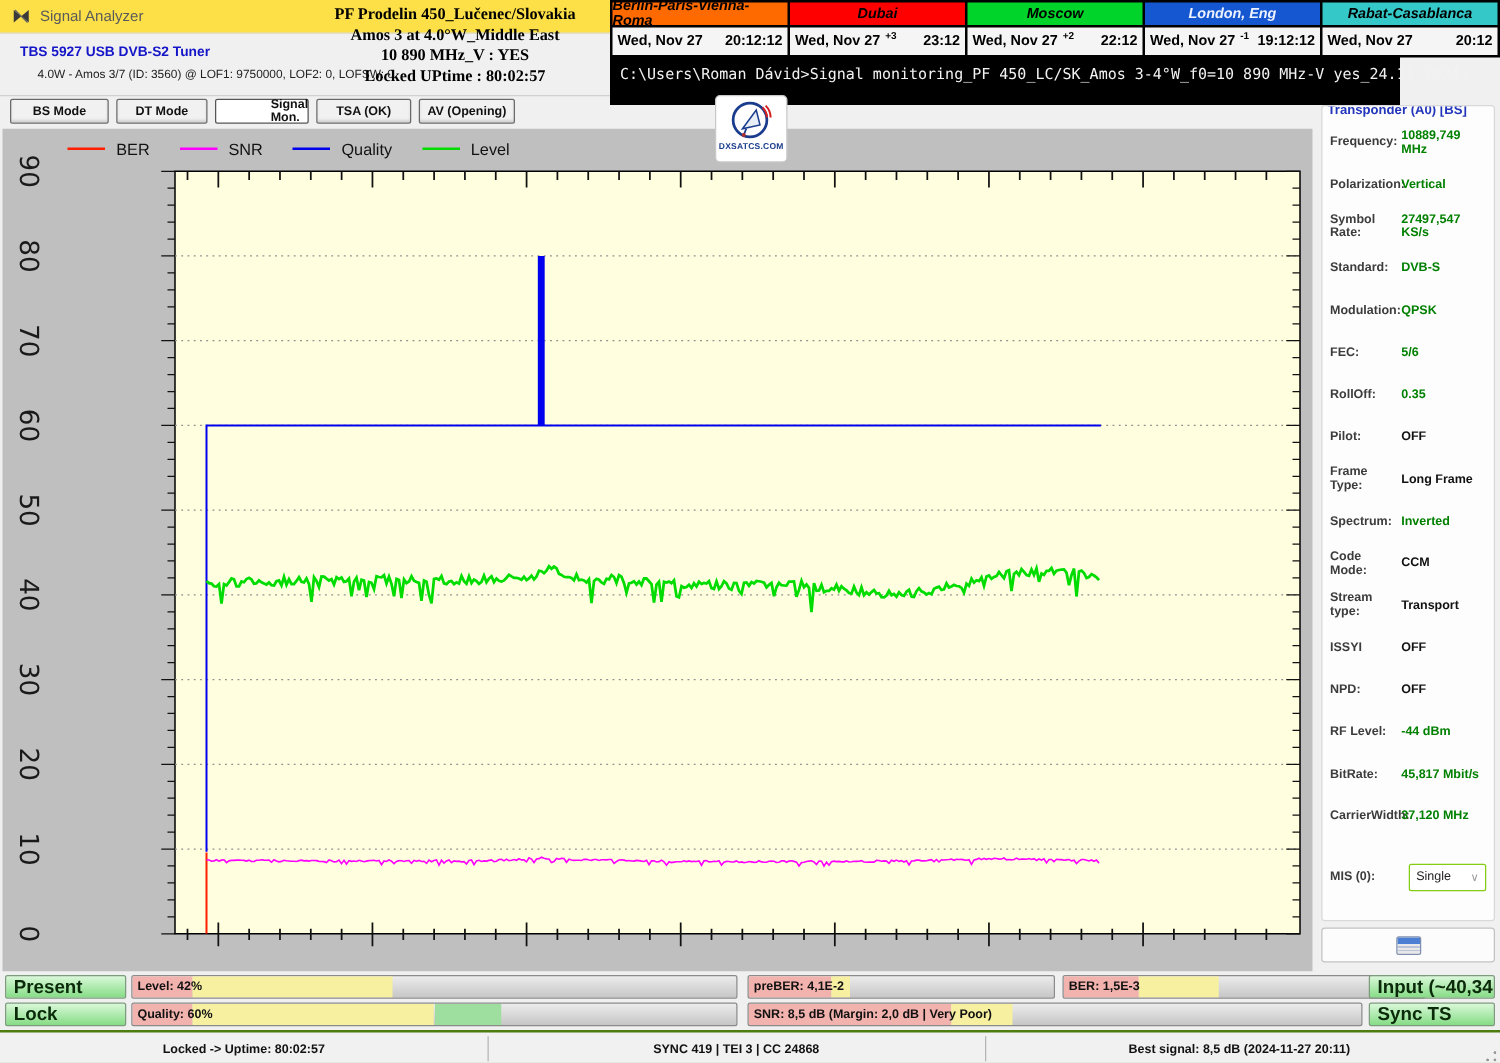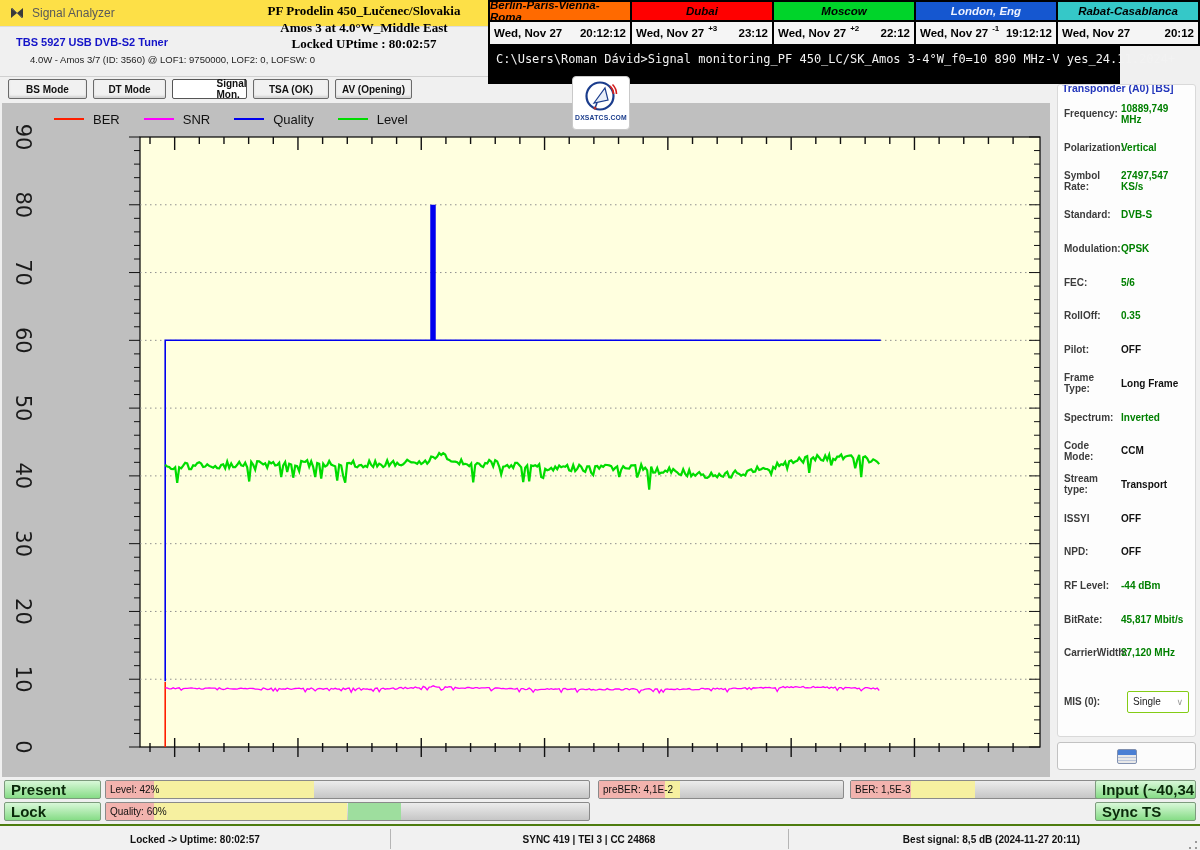--- a/index.html
+++ b/index.html
@@ -64,21 +64,21 @@
               background:linear-gradient(#4a7fd4 0 5px,#e8e8e8 5px 7px,#b9c4da 7px 8px,#e8e8e8 8px 10px,#b9c4da 10px 11px,#e8e8e8 11px);}
   
   .brow{position:absolute;left:0;width:1200px;height:19px;}
   .badge{position:absolute;height:19px;border:1px solid #7d9b7d;border-radius:2px;box-sizing:border-box;
          background:linear-gradient(#d9f8d9,#86dc86);display:flex;align-items:center;padding:0 6px;
          font-size:15px;font-weight:bold;color:#0a2a0a;white-space:nowrap;overflow:hidden;}
   .pbar{position:absolute;height:19px;border:1px solid #8a8a8a;border-radius:2px;box-sizing:border-box;
         background:linear-gradient(#ececec,#c6c6c6);overflow:hidden;}
   .pbar .seg{position:absolute;top:0;bottom:0;}
   .pbar .lbl{position:absolute;left:4px;top:0;height:100%;display:flex;align-items:center;font-size:10px;
-             font-weight:normal;color:#111;z-index:2;white-space:nowrap;}
+             font-weight:bold;color:#111;z-index:2;white-space:nowrap;}
   
   .statusbar{position:absolute;left:0;top:824px;width:1200px;height:26px;background:#f1f1f1;border-top:2px solid #4d7c0f;}
   .sb-sec{position:absolute;top:0;height:100%;display:flex;align-items:center;justify-content:center;
           font-size:10px;font-weight:bold;color:#111;}
   .sb-div{position:absolute;top:3px;bottom:3px;width:1px;background:#b5b5b5;}
   .grip{position:absolute;right:3px;bottom:3px;width:8px;height:8px;
         background:radial-gradient(circle at 7px 1px,#999 1px,transparent 1.4px),
                    radial-gradient(circle at 7px 7px,#999 1px,transparent 1.4px),
                    radial-gradient(circle at 1px 7px,#999 1px,transparent 1.4px);}
 </style>
@@ -93,20 +93,21 @@
         <path d="M14 3 L8 8 L14 13 Z" fill="#3a3a3a"></path>
       <path d="M3 3 L13 13" stroke="#666" stroke-width="1"></path>
     </svg>
     <span class="title-text">Signal Analyzer</span>
   </div>
   <div class="tuner-name">TBS 5927 USB DVB-S2 Tuner</div>
   <div class="tuner-details">4.0W - Amos 3/7 (ID: 3560) @ LOF1: 9750000, LOF2: 0, LOFSW: 0</div>
   <div class="serif-header">
     <div>PF Prodelin 450_Lučenec/Slovakia</div>
     <div>Amos 3 at 4.0°W_Middle East</div>
+    <div>10 890 MHz_V : YES</div>
     <div>Locked UPtime : 80:02:57</div>
   </div>
   <div class="toprow-divider"></div>
 
   <div class="top-right">
     <div class="clocks" id="clocks">
         <div class="clock-name" style="background: rgb(255, 106, 0); color: rgb(0, 0, 0);">Berlin-Paris-Vienna-Roma</div>
         <div class="clock-name" style="background: rgb(255, 0, 0); color: rgb(0, 0, 0);">Dubai</div>
         <div class="clock-name" style="background: rgb(0, 212, 42); color: rgb(0, 0, 0);">Moscow</div>
         <div class="clock-name" style="background: rgb(21, 87, 208); color: rgb(238, 242, 255);">London, Eng</div>
@@ -490,20 +491,25 @@
   <div class="brow" style="top:802px">
     <div class="badge" style="left:4px;width:97px">
       <span>Lock</span>
       </div>
     <div class="pbar" style="left:105px;width:485px">
         <div class="seg" style="left: 0%; width: 10%; background: rgb(242, 179, 174);"></div>
         <div class="seg" style="left: 10%; width: 40%; background: rgb(246, 240, 160);"></div>
         <div class="seg" style="left: 50%; width: 11%; background: rgb(158, 222, 158);"></div>
         <div class="lbl">Quality: 60%</div>
       </div>
+    <div class="pbar" style="left:598px;width:492px">
+        <div class="seg" style="left: 0%; width: 33%; background: rgb(242, 179, 174);"></div>
+        <div class="seg" style="left: 33%; width: 10%; background: rgb(246, 240, 160);"></div>
+        <div class="lbl">SNR: 8,5 dB (Margin: 2,0 dB | Very Poor)</div>
+      </div>
     <div class="badge" style="left:1095px;width:101px">
       <span>Sync TS</span>
       </div>
   </div>
 
   <div class="statusbar">
     <div class="sb-sec" style="left:0;width:390px">Locked -&gt; Uptime: 80:02:57</div>
     <div class="sb-div" style="left:390px"></div>
     <div class="sb-sec" style="left:390px;width:398px">SYNC 419 | TEI 3 | CC 24868</div>
     <div class="sb-div" style="left:788px"></div>

